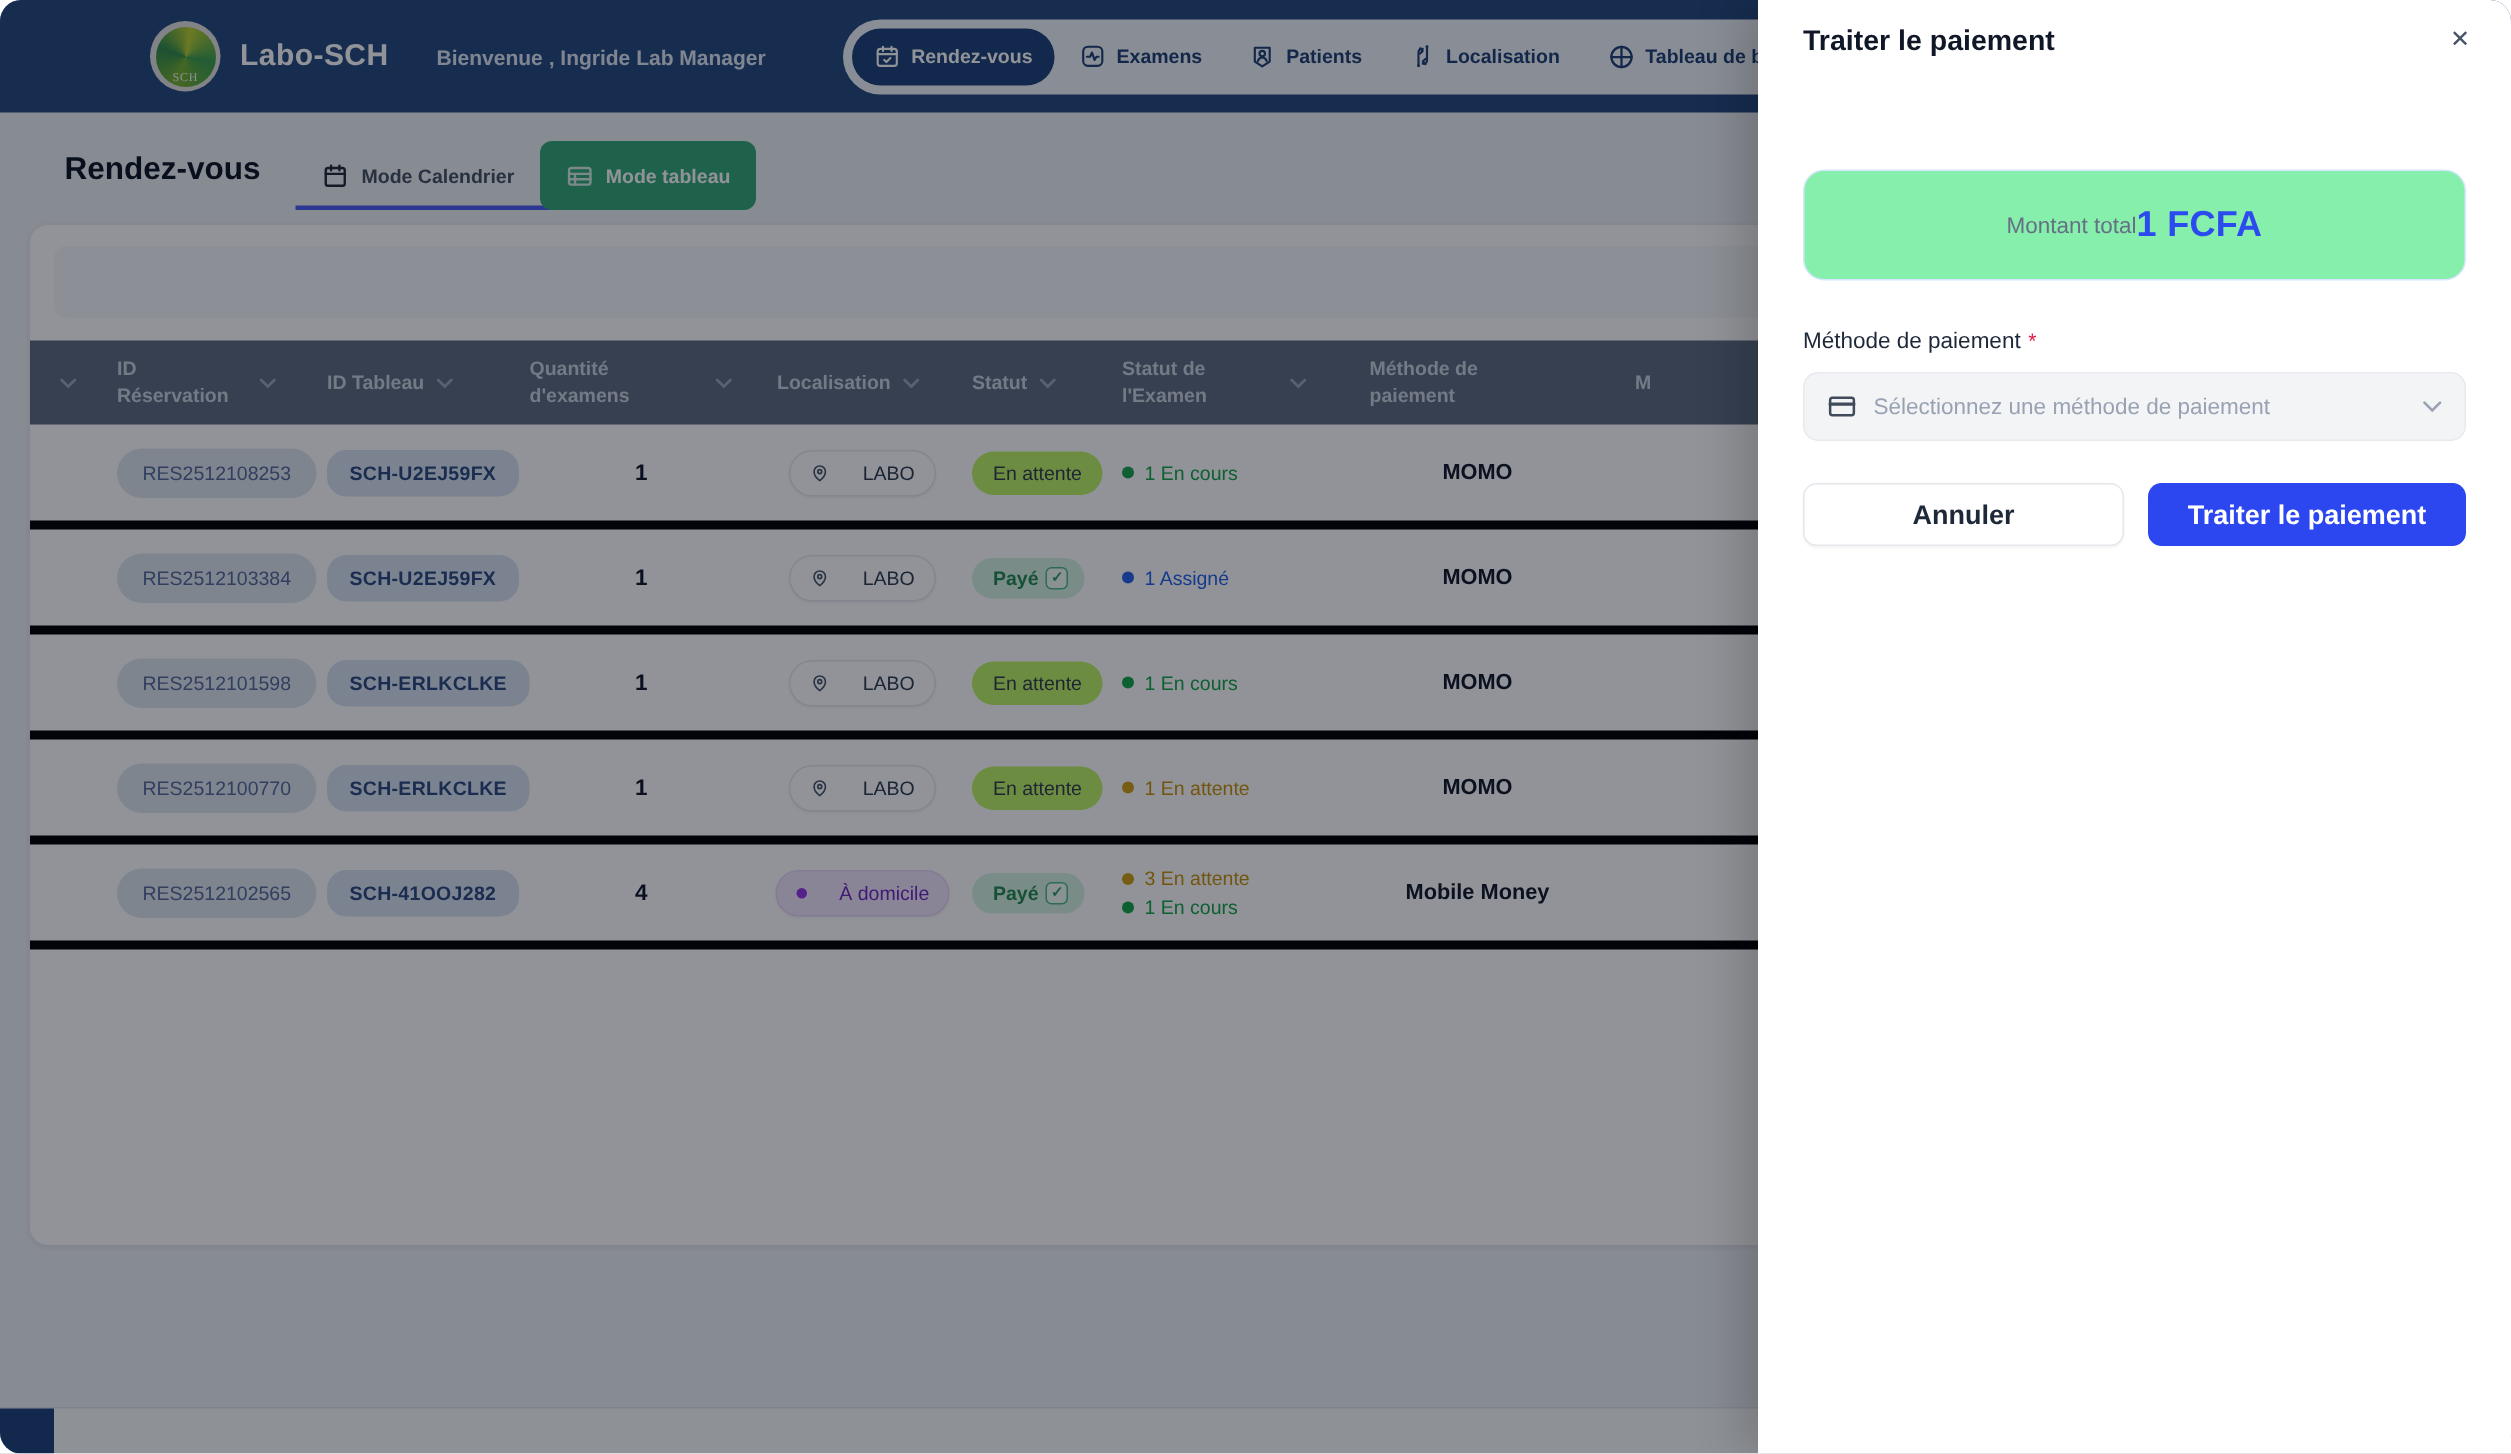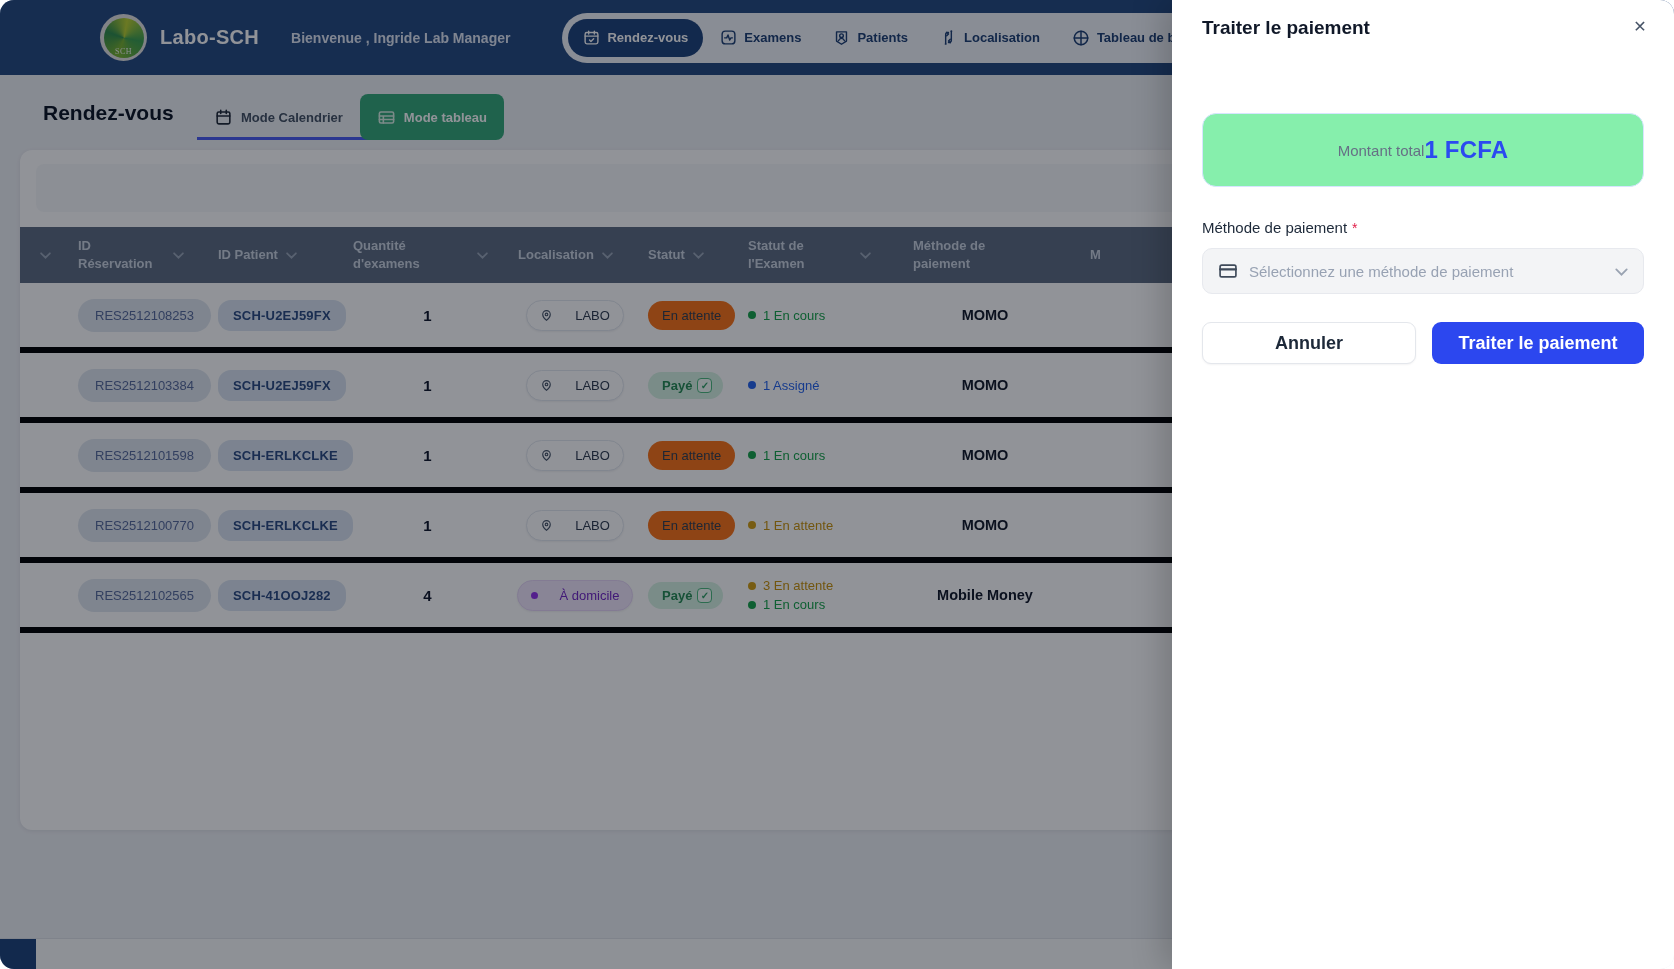--- a/index.html
+++ b/index.html
@@ -47,21 +47,21 @@
   .td{display:flex;align-items:center;box-sizing:border-box;padding:0 8px;}
   .td.c3,.td.c4,.td.c7{justify-content:center;}
   .pill-res{background:#dfe6ef;color:#56699a;font-size:13px;padding:9px 17px;border-radius:17px;margin-left:0px;white-space:nowrap;}
   .pill-patient{background:#d9e3f0;color:#2b4a80;font-size:13px;font-weight:700;padding:8px 15px;border-radius:13px;white-space:nowrap;letter-spacing:.2px;}
   .qty{width:100%;text-align:center;font-size:15px;font-weight:700;color:#0f172a;}
   .pill-loc{display:inline-flex;align-items:center;gap:22px;background:#ffffff;border:1px solid #e3e8ef;box-shadow:0 1px 2px rgba(16,24,40,.06);color:#2f3b4e;font-size:13px;padding:7px 13px;border-radius:16px;white-space:nowrap;}
   .pill-loc.domicile{background:#f1e7fb;border-color:#e6d5f7;color:#7126c4;font-weight:500;}
   .dot{width:8px;height:8px;border-radius:50%;flex:0 0 auto;}
   .dot.purple{background:#9333ea;width:7px;height:7px;}
   .pill-status{display:inline-flex;align-items:center;gap:5px;font-size:13px;padding:7px 14px;border-radius:16px;white-space:nowrap;}
-  .pill-status.pending{background:#f97316;color:#333d4d;}
+  .pill-status.pending{background:#bef264;color:#333d4d;}
   .pill-status.paid{background:#d6f2e2;color:#258a52;font-weight:600;padding:6px 11px 6px 14px;}
   .chk{width:15px;height:15px;border:1.5px solid #4cb97e;border-radius:4px;background:#f2fbf6;color:#2e9e63;font-size:10px;display:grid;place-items:center;box-sizing:border-box;}
   .exam-list{display:flex;flex-direction:column;gap:4px;}
   .exam-item{display:flex;align-items:center;gap:7px;font-size:13px;font-weight:500;}
   .exam-item.green{color:#17a34a;} .exam-item.green .dot{background:#17a34a;}
   .exam-item.blue{color:#2563eb;} .exam-item.blue .dot{background:#2563eb;}
   .exam-item.amber{color:#c8920c;} .exam-item.amber .dot{background:#d19d13;}
   .pay{font-size:14.5px;font-weight:700;color:#101828;white-space:nowrap;}
 
   
@@ -187,21 +187,21 @@
               <path d="M1 1l4 4 4-4"></path>
             </svg></span>
       </div>
       <div class="th c1" style="justify-content:space-between;padding-right:26px;">
         <span class="wrap w72">ID Réservation</span>
         <span class="chev"><svg width="11" height="7" viewBox="0 0 10 6" fill="none" stroke="currentColor" stroke-width="1.6" stroke-linecap="round">
               <path d="M1 1l4 4 4-4"></path>
             </svg></span>
       </div>
       <div class="th c2">
-        <span>ID Patient</span>
+        <span>ID Tableau</span>
         <span class="chev"><svg width="11" height="7" viewBox="0 0 10 6" fill="none" stroke="currentColor" stroke-width="1.6" stroke-linecap="round">
               <path d="M1 1l4 4 4-4"></path>
             </svg></span>
       </div>
       <div class="th c3" style="justify-content:space-between;padding-right:22px;">
         <span class="wrap w85">Quantité d'examens</span>
         <span class="chev"><svg width="11" height="7" viewBox="0 0 10 6" fill="none" stroke="currentColor" stroke-width="1.6" stroke-linecap="round">
               <path d="M1 1l4 4 4-4"></path>
             </svg></span>
       </div>

